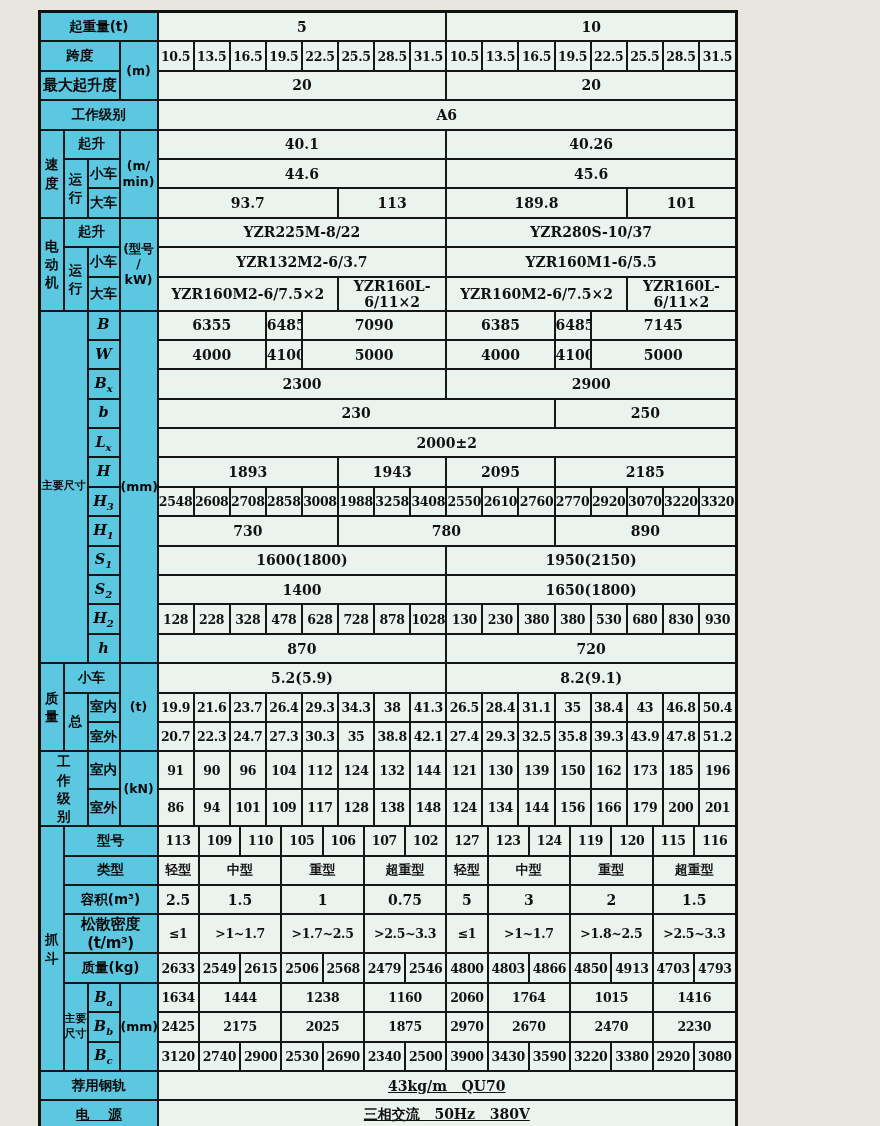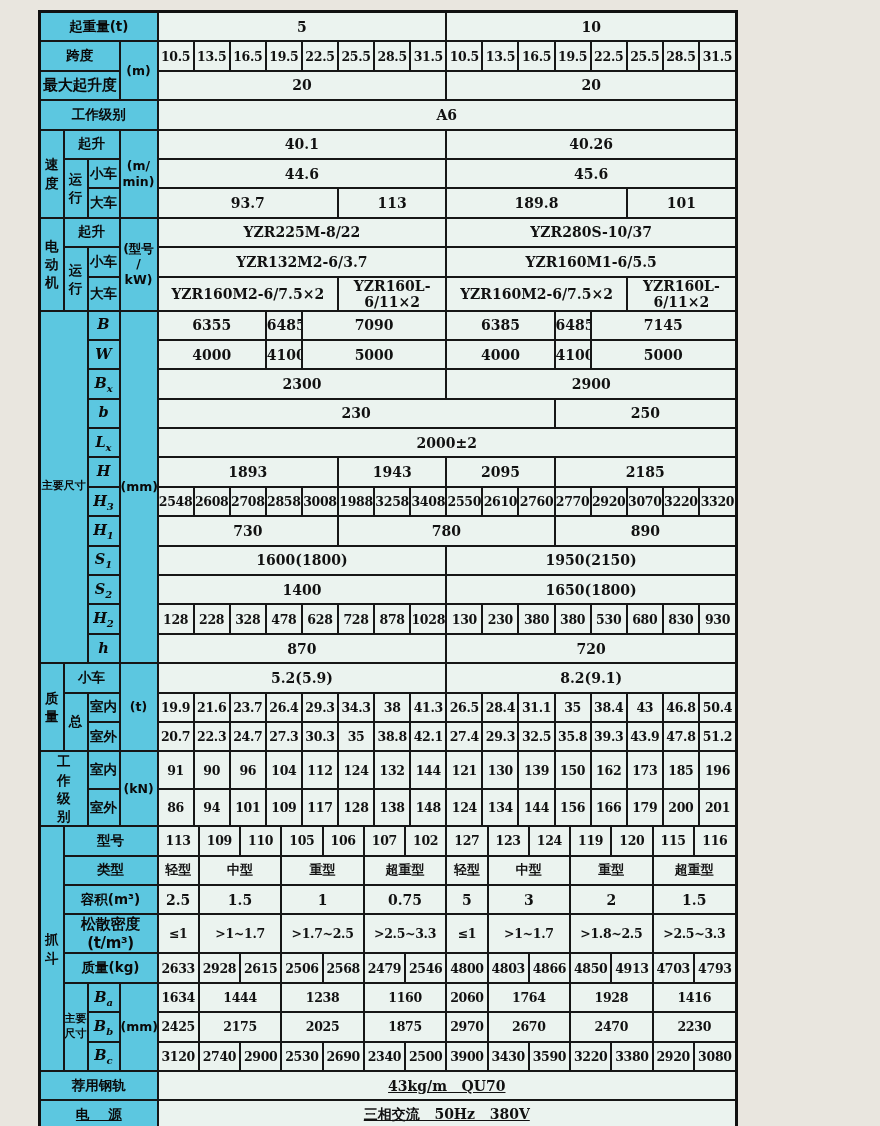--- a/index.html
+++ b/index.html
@@ -401,21 +401,21 @@
   <td colspan="16">&gt;1.7~2.5</td>
   <td colspan="16">&gt;2.5~3.3</td>
   <td colspan="8">≤1</td>
   <td colspan="16">&gt;1~1.7</td>
   <td colspan="16">&gt;1.8~2.5</td>
   <td colspan="16">&gt;2.5~3.3</td>
 </tr>
 <tr class="dense">
   <th colspan="3">质量(kg)</th>
   <td colspan="8">2633</td>
-  <td colspan="8">2928</td>
+  <td colspan="8">2549</td>
   <td colspan="8">2615</td>
   <td colspan="8">2506</td>
   <td colspan="8">2568</td>
   <td colspan="8">2479</td>
   <td colspan="8">2546</td>
   <td colspan="8">4800</td>
   <td colspan="8">4803</td>
   <td colspan="8">4866</td>
   <td colspan="8">4850</td>
   <td colspan="8">4913</td>
@@ -425,21 +425,21 @@
 <tr class="dense">
   <th rowspan="3" class="thxs">主要尺寸</th>
   <th class="sym"><span>B</span><sub>a</sub></th>
   <th rowspan="3" class="u">(mm)</th>
   <td colspan="8">1634</td>
   <td colspan="16">1444</td>
   <td colspan="16">1238</td>
   <td colspan="16">1160</td>
   <td colspan="8">2060</td>
   <td colspan="16">1764</td>
-  <td colspan="16">1928</td>
+  <td colspan="16">1015</td>
   <td colspan="16">1416</td>
 </tr>
 <tr class="dense">
   <th class="sym"><span>B</span><sub>b</sub></th>
   <td colspan="8">2425</td>
   <td colspan="16">2175</td>
   <td colspan="16">2025</td>
   <td colspan="16">1875</td>
   <td colspan="8">2970</td>
   <td colspan="16">2670</td>

